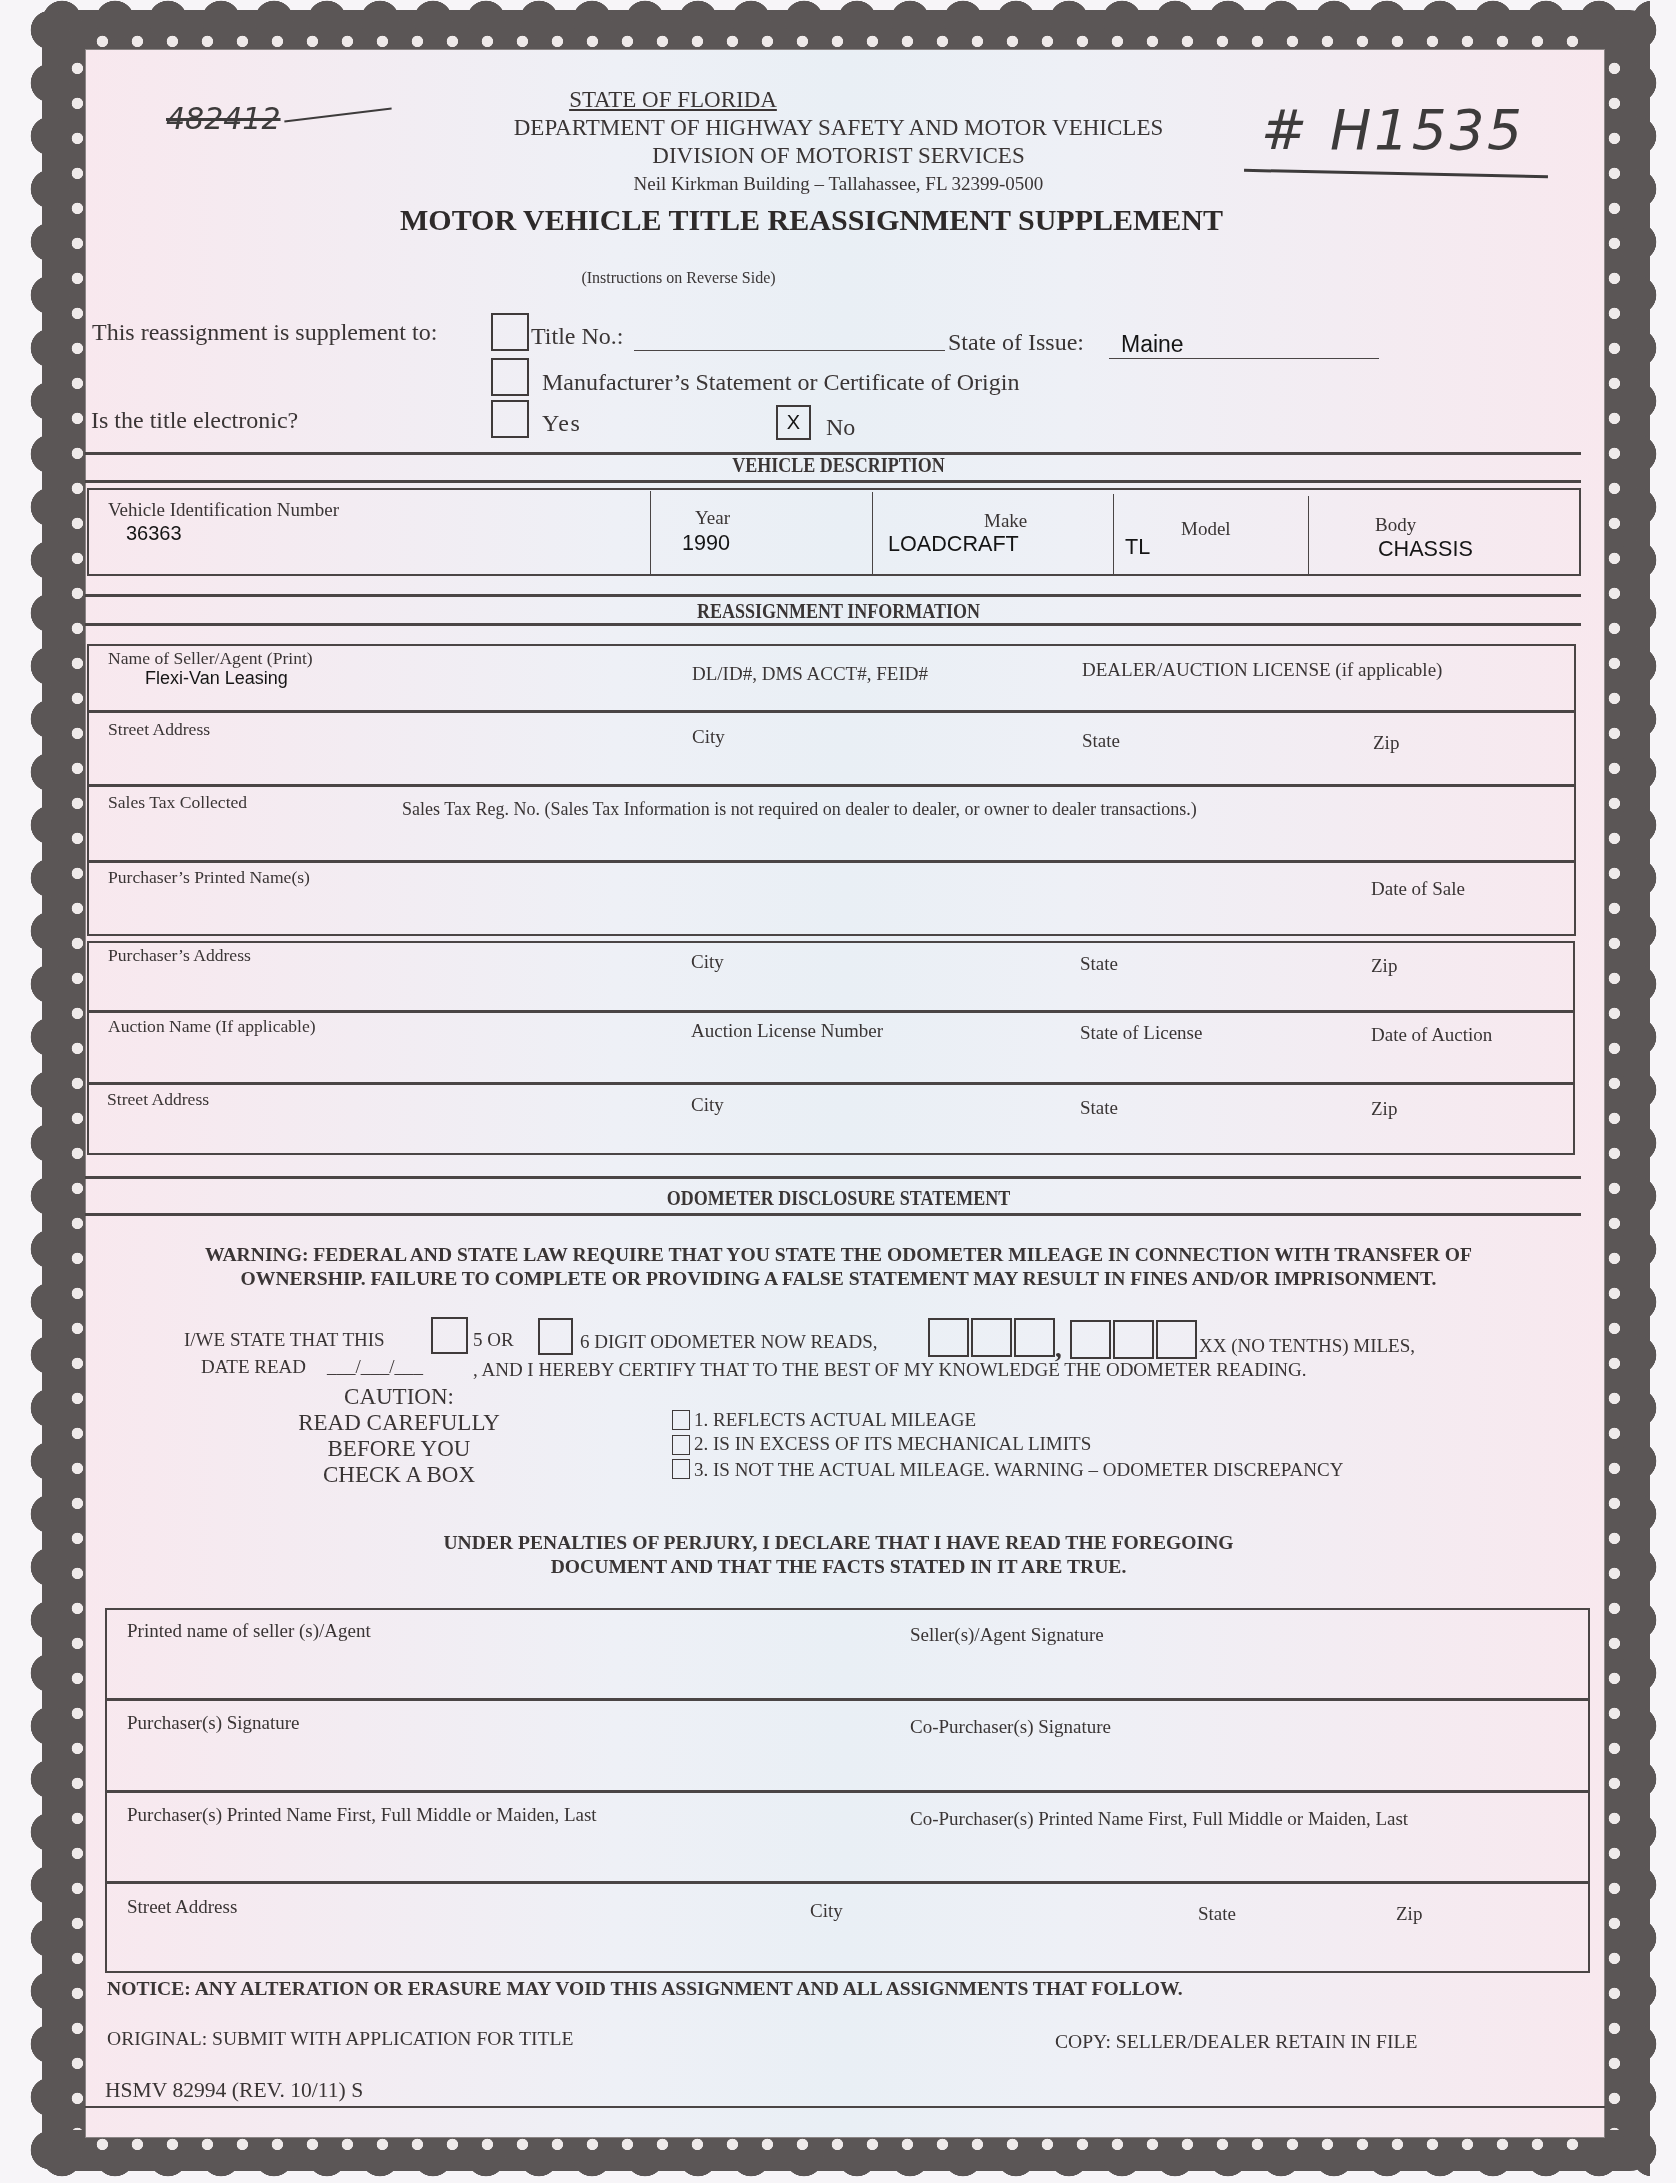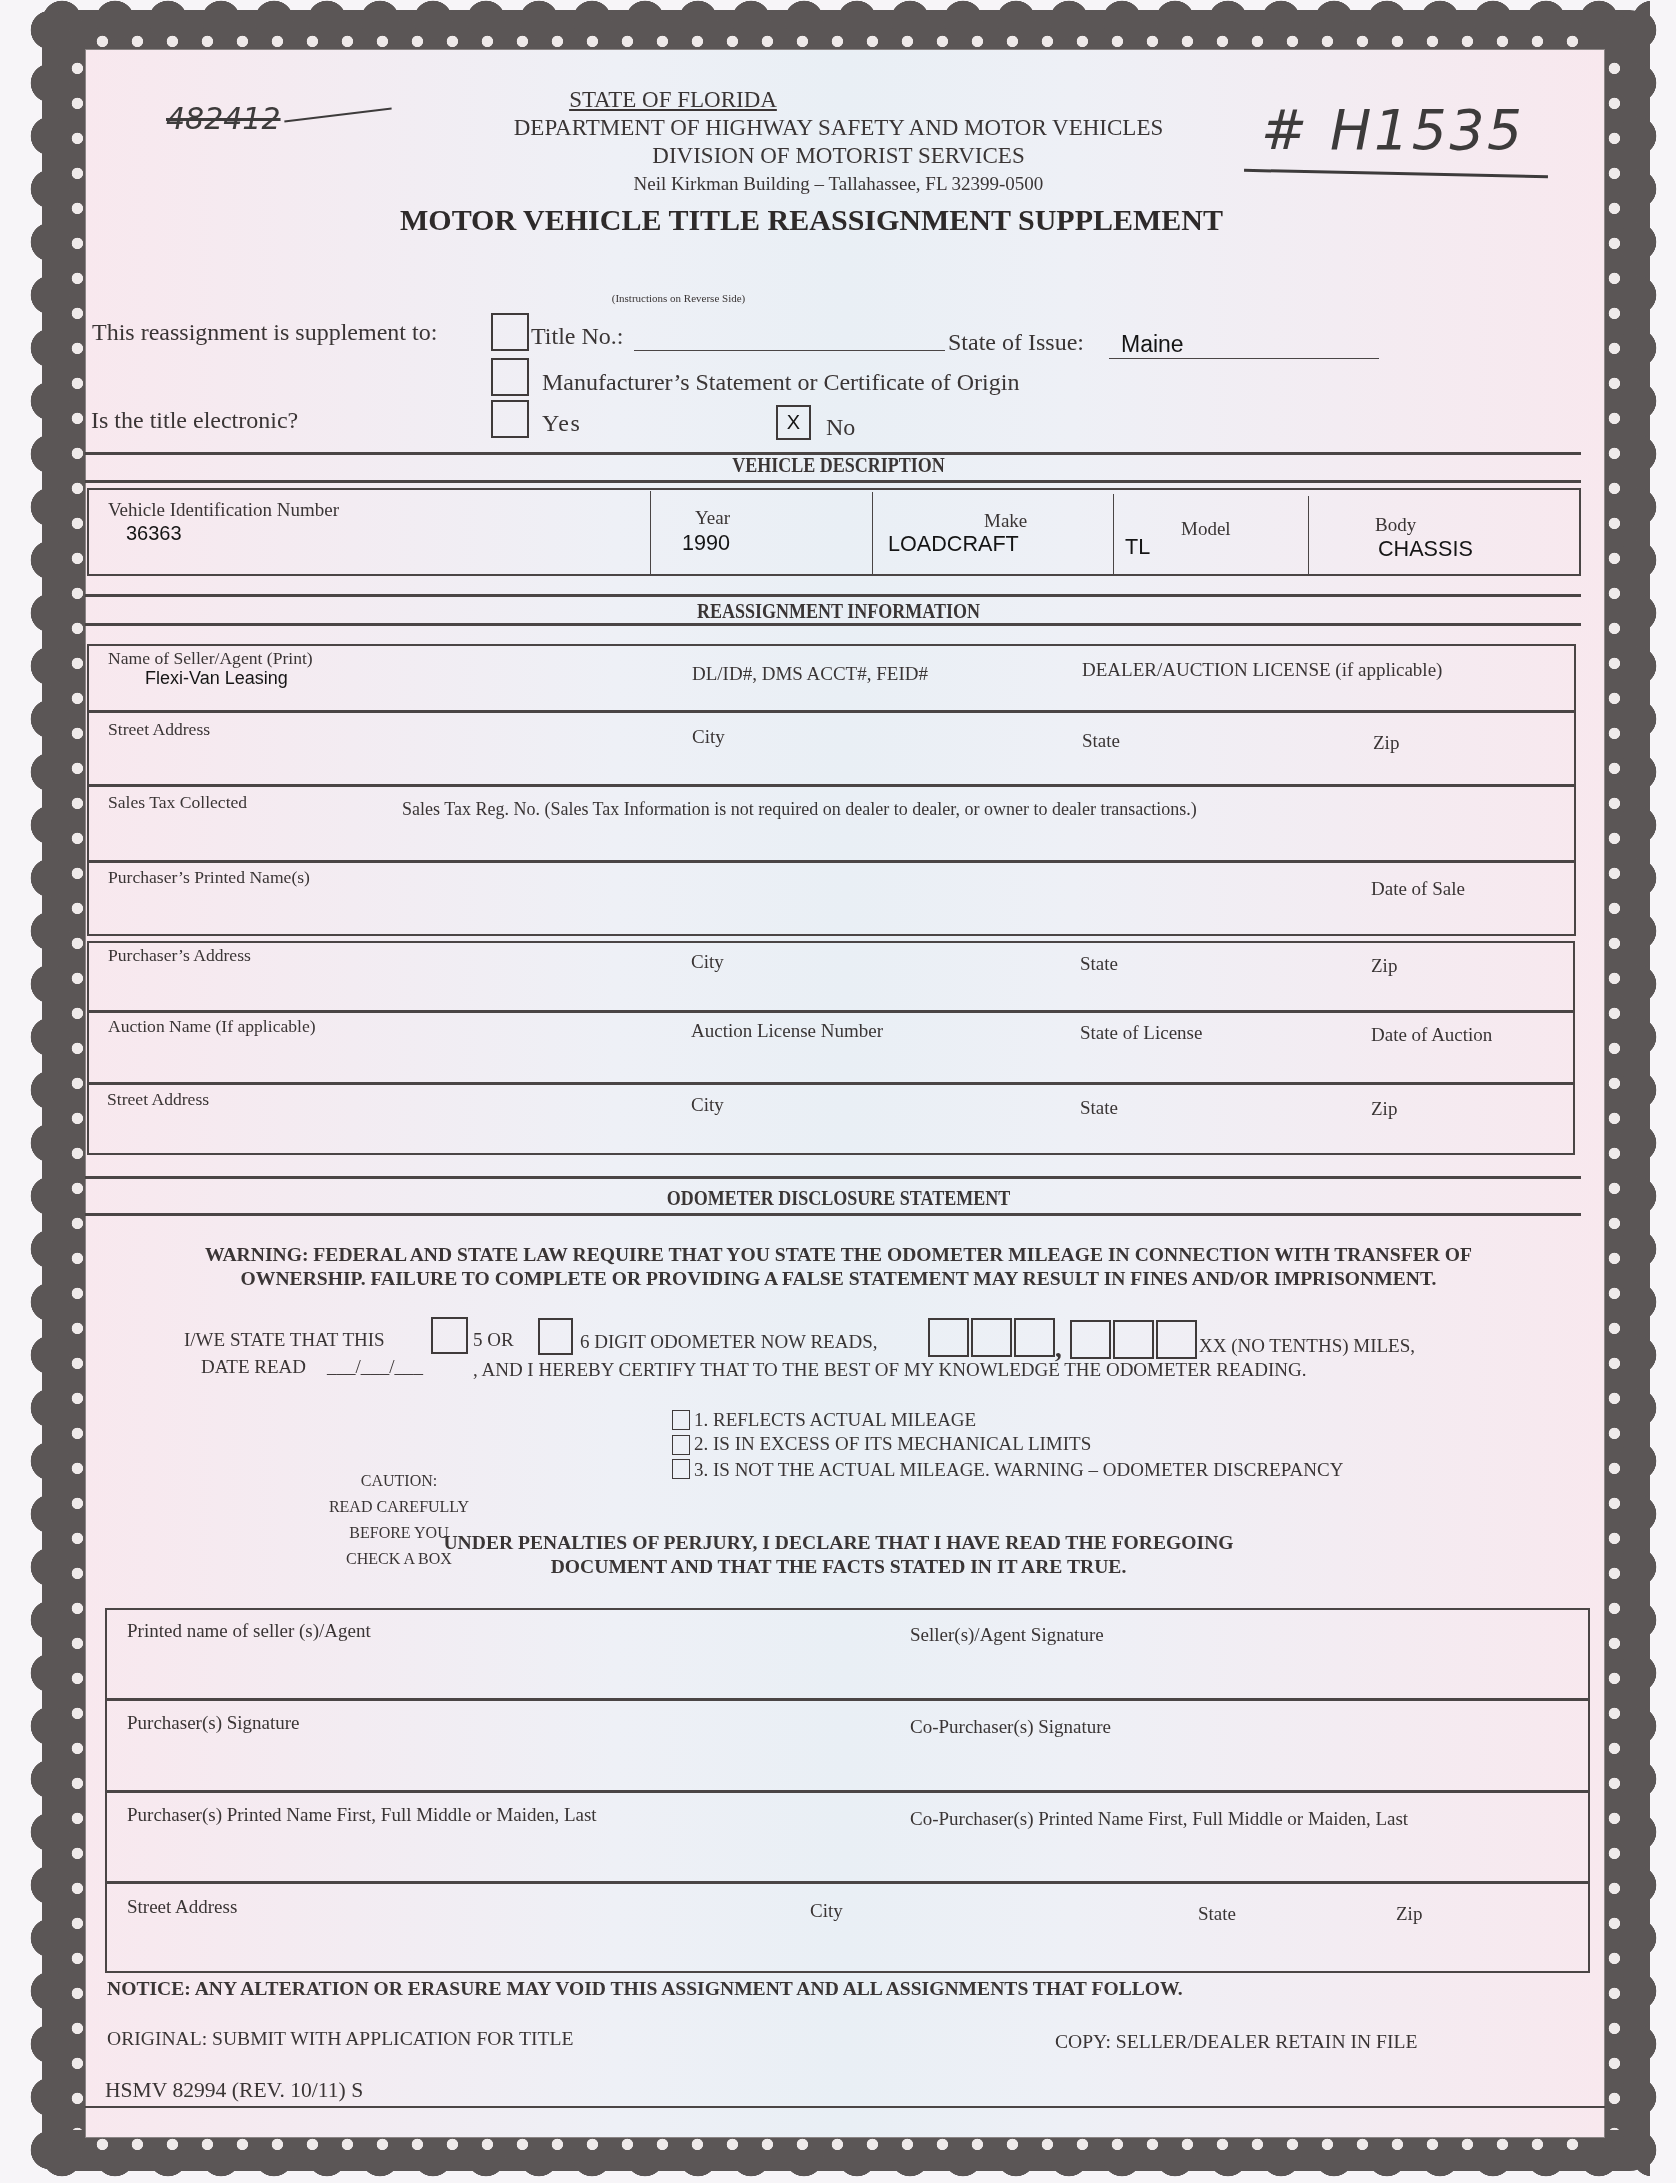--- a/index.html
+++ b/index.html
@@ -54,21 +54,21 @@
 <div class="abs hw" style="left:166px;top:101px;font-size:30px;text-decoration:line-through;">482412</div>
 <div class="abs" style="left:284px;top:114px;width:108px;height:2px;background:#3d3b3b;transform:rotate(-7deg);"></div>
 <div class="abs hw" style="left:1261px;top:98px;font-size:55px;letter-spacing:2.7px;"># H1535</div>
 <div class="abs" style="left:1244px;top:172px;width:304px;height:2.7px;background:#3d3b3b;transform:rotate(1.2deg);"></div>
 
 <div class="abs center" style="left:0;width:1346px;top:87px;font-size:23px;text-decoration:underline;">STATE OF FLORIDA</div>
 <div class="abs center" style="left:0;width:1677px;top:115px;font-size:23px;">DEPARTMENT OF HIGHWAY SAFETY AND MOTOR VEHICLES</div>
 <div class="abs center" style="left:0;width:1677px;top:143px;font-size:23px;">DIVISION OF MOTORIST SERVICES</div>
 <div class="abs center" style="left:0;width:1677px;top:173px;font-size:19px;">Neil Kirkman Building – Tallahassee, FL 32399-0500</div>
 <div class="abs center bold" style="left:0;width:1623px;top:203px;font-size:30px;color:#2e2a2a;">MOTOR VEHICLE TITLE REASSIGNMENT SUPPLEMENT</div>
-<div class="abs center" style="left:0;width:1357px;top:269px;font-size:11px;margin-top:23px;">(Instructions on Reverse Side)</div>
+<div class="abs center" style="left:0;width:1357px;top:269px;font-size:16px;">(Instructions on Reverse Side)</div>
 
 <div class="lbl" style="left:92px;top:319px;font-size:24px;">This reassignment is supplement to:</div>
 <div class="chk" style="left:491px;top:313px;width:38px;height:38px;"></div>
 <div class="lbl" style="left:531px;top:323px;font-size:24px;">Title No.:</div>
 <div class="thin" style="left:634px;top:350px;width:311px;"></div>
 <div class="lbl" style="left:948px;top:329px;font-size:24px;font-family:Liberation Serif, serif;">State of Issue:</div>
 <div class="lbl typed" style="left:1121px;top:331px;font-size:23px;">Maine</div>
 <div class="thin" style="left:1109px;top:358px;width:270px;"></div>
 
 <div class="chk" style="left:491px;top:358px;width:38px;height:38px;"></div>
@@ -163,21 +163,21 @@
 <div class="lbl bold" style="left:1055px;top:1333px;font-size:27px;">,</div>
 <div class="chk" style="left:1070px;top:1320px;width:41px;height:39px;"></div>
 <div class="chk" style="left:1113px;top:1320px;width:41px;height:39px;"></div>
 <div class="chk" style="left:1156px;top:1320px;width:41px;height:39px;"></div>
 <div class="lbl" style="left:1199px;top:1335px;font-size:19px;">XX (NO TENTHS) MILES,</div>
 
 <div class="lbl" style="left:201px;top:1356px;font-size:19px;">DATE READ</div>
 <div class="lbl" style="left:327px;top:1356px;font-size:19px;">___/___/___</div>
 <div class="lbl" style="left:473px;top:1359px;font-size:19px;">, AND I HEREBY CERTIFY THAT TO THE BEST OF MY KNOWLEDGE THE ODOMETER READING.</div>
 
-<div class="abs center" style="left:284px;width:230px;top:1468px;font-size:16px;line-height:26px;">
+<div class="abs center" style="left:284px;width:230px;top:1384px;font-size:23px;line-height:26px;">
   <div>CAUTION:</div>
   <div>READ CAREFULLY</div>
   <div>BEFORE YOU</div>
   <div>CHECK A BOX</div>
 </div>
 
 <div class="chk" style="left:672px;top:1410px;width:17.6px;height:20px;border-width:1.4px;"></div>
 <div class="lbl" style="left:694px;top:1409px;font-size:19px;text-align:center;">1.  REFLECTS ACTUAL MILEAGE</div>
 <div class="chk" style="left:672px;top:1435px;width:17.6px;height:20px;border-width:1.4px;"></div>
 <div class="lbl" style="left:694px;top:1433px;font-size:19px;">2.  IS IN EXCESS OF ITS MECHANICAL LIMITS</div>

